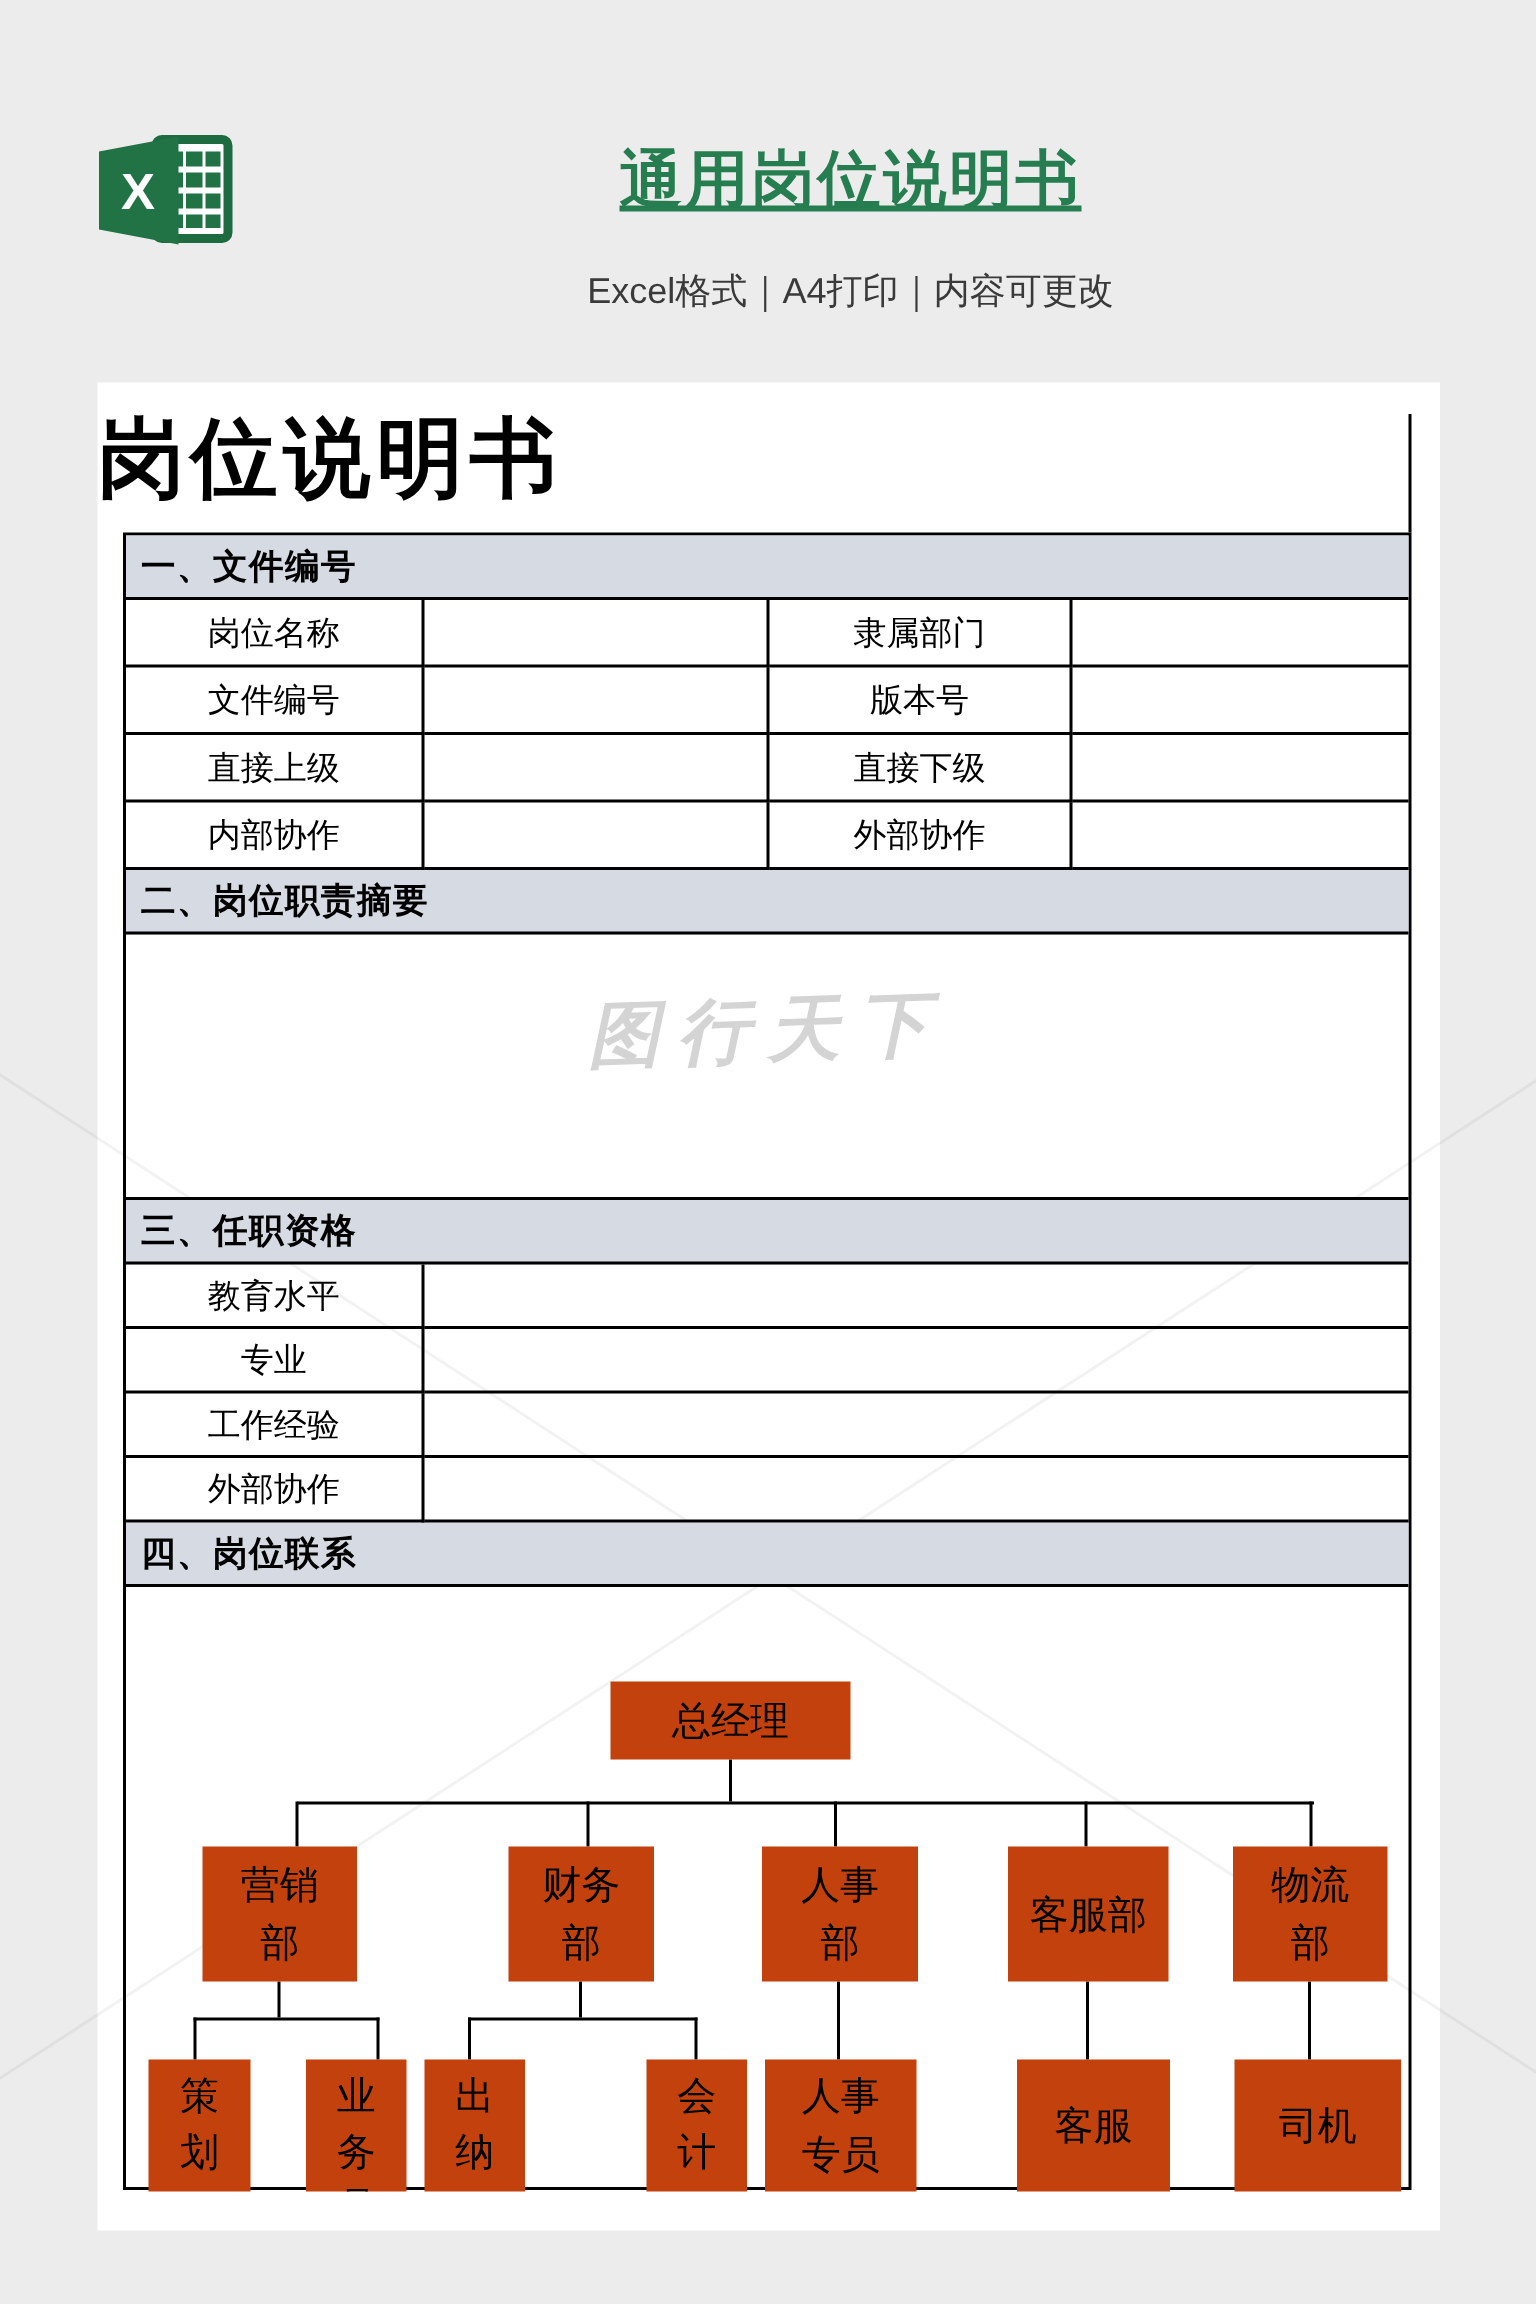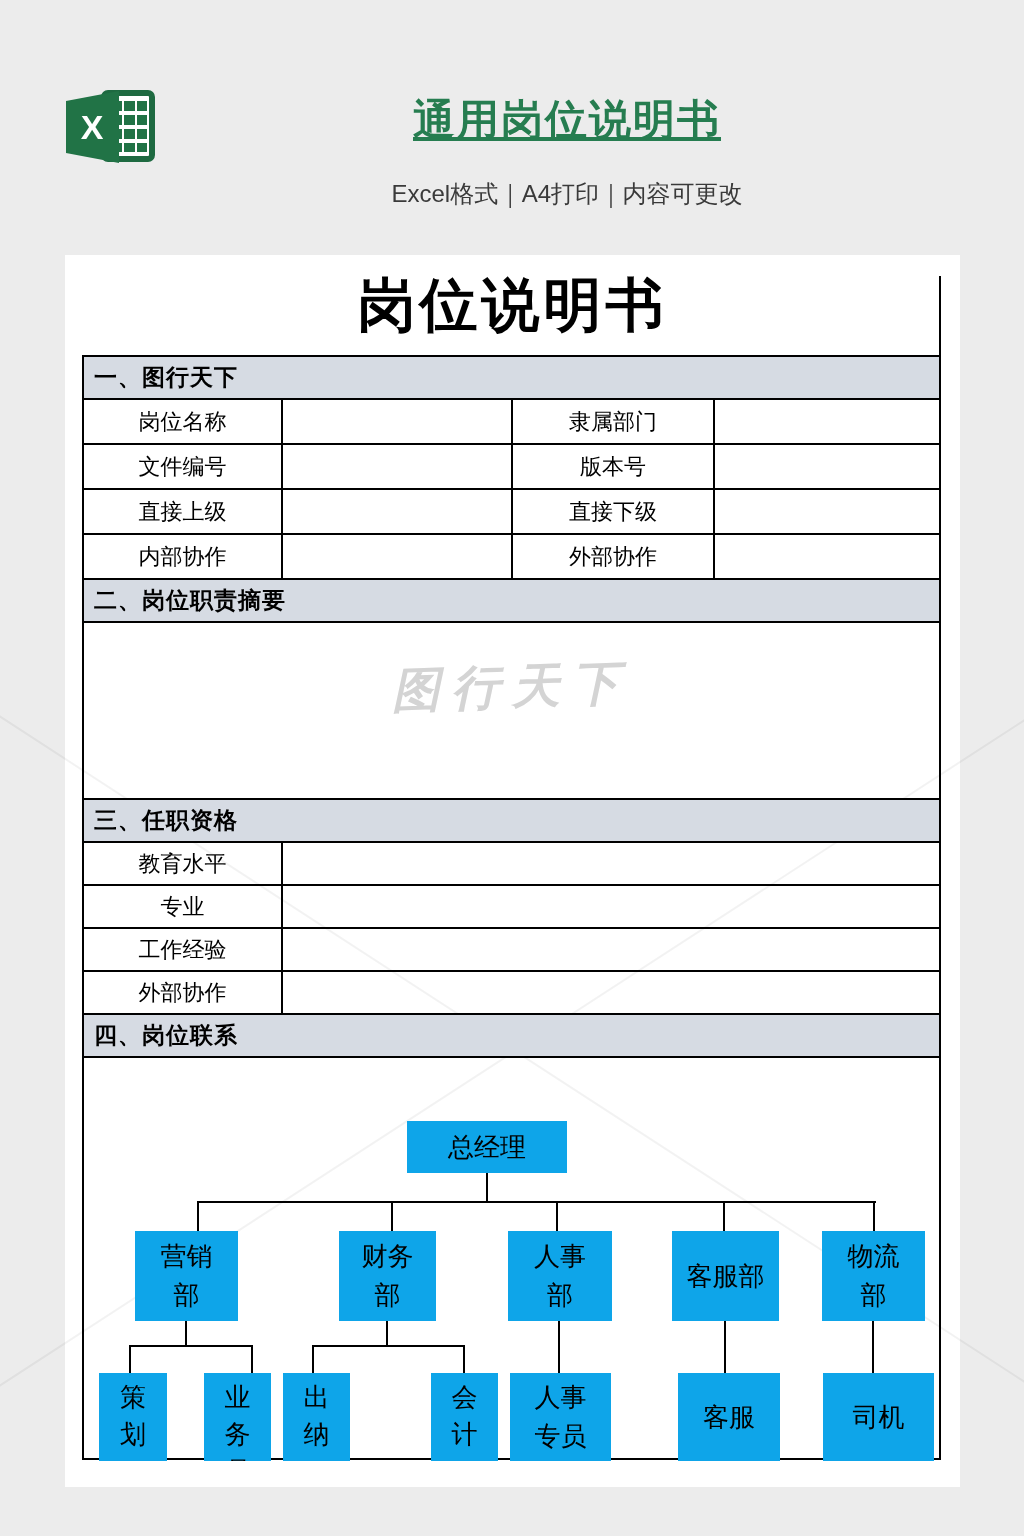--- a/index.html
+++ b/index.html
@@ -31,21 +31,21 @@
     position:absolute; left:65px; top:255px;
     width:895px; height:1232px;
     background:#ffffff;
   }
   .diag {
     position:absolute; width:1240px; height:2px;
     background:rgba(0,0,0,0.05); left:-170px; pointer-events:none;
   }
   .doc-title {
     position:absolute; left:0; top:12px; width:100%;
-    text-align:center; font-size:58px; font-weight:bold;
+    font-size:58px; font-weight:bold;
     letter-spacing:4px;
   }
   .title-right-line { position:absolute; left:874px; top:21px; width:2px; height:79px; background:#000; }
 
   .sheet {
     position:absolute; left:17px; top:100px; width:859px;
     border:2px solid #000; background:transparent;
   }
   .sec-header {
     height:43px; background:#d6dbe3; border-bottom:2px solid #000;
@@ -73,21 +73,21 @@
   .qual-grid { display:grid; grid-template-columns:199px 1fr; }
   .qual-grid .cell {
     height:43px; border-bottom:2px solid #000;
     display:flex; align-items:center; justify-content:center; font-size:22px;
   }
   .qual-grid .label-cell { border-right:2px solid #000; }
 
   
   .chart { position:relative; height:400px; overflow:visible; }
   .node {
-    position:absolute; background:#0ea5e9;
+    position:absolute; background:#c2410c;
     display:flex; align-items:center; justify-content:center;
     text-align:center; font-size:26px; line-height:1.5; z-index:3;
   }
   .node-root { left:323px; top:63px; width:160px; height:52px; }
   .node-dept { top:173px; height:90px; padding:0 14px; }
   .node-leaf { top:315px; height:88px; overflow:hidden; }
   .leaf-vert { padding:6px 10px 0 10px; align-items:flex-start; line-height:1.42; }
   .leaf-center { padding:0 12px; }
   .line { position:absolute; background:#000; z-index:1; }
   .vline { width:2px; }
@@ -124,21 +124,21 @@
 
   <div class="doc-page">
     <div class="diag" style="top:795px; transform:rotate(33deg);"></div>
     <div class="diag" style="top:795px; transform:rotate(-33deg);"></div>
 
     <div class="doc-title">岗位说明书</div>
     <div class="title-right-line"></div>
 
     <div class="sheet">
 
-      <div class="sec-header">一、图行天下</div>
+      <div class="sec-header">一、文件编号</div>
       <div class="info-grid">
         <div class="cell">岗位名称</div>
         <div class="cell"></div>
         <div class="cell">隶属部门</div>
         <div class="cell last"></div>
 
         <div class="cell">文件编号</div>
         <div class="cell"></div>
         <div class="cell">版本号</div>
         <div class="cell last"></div>

